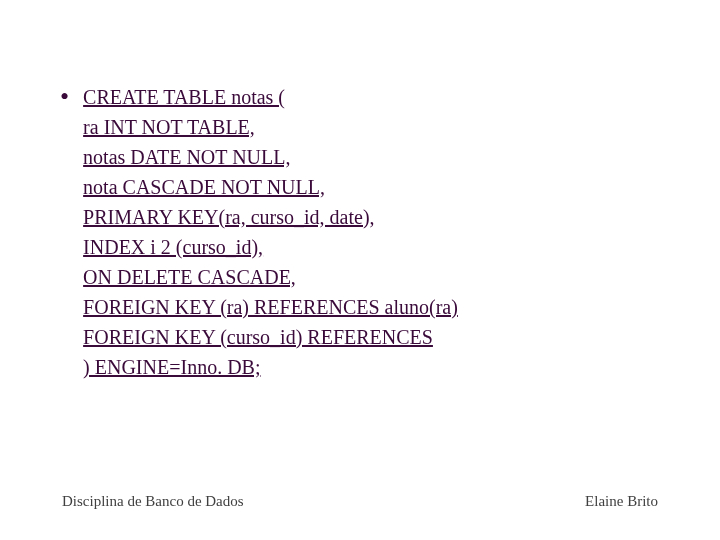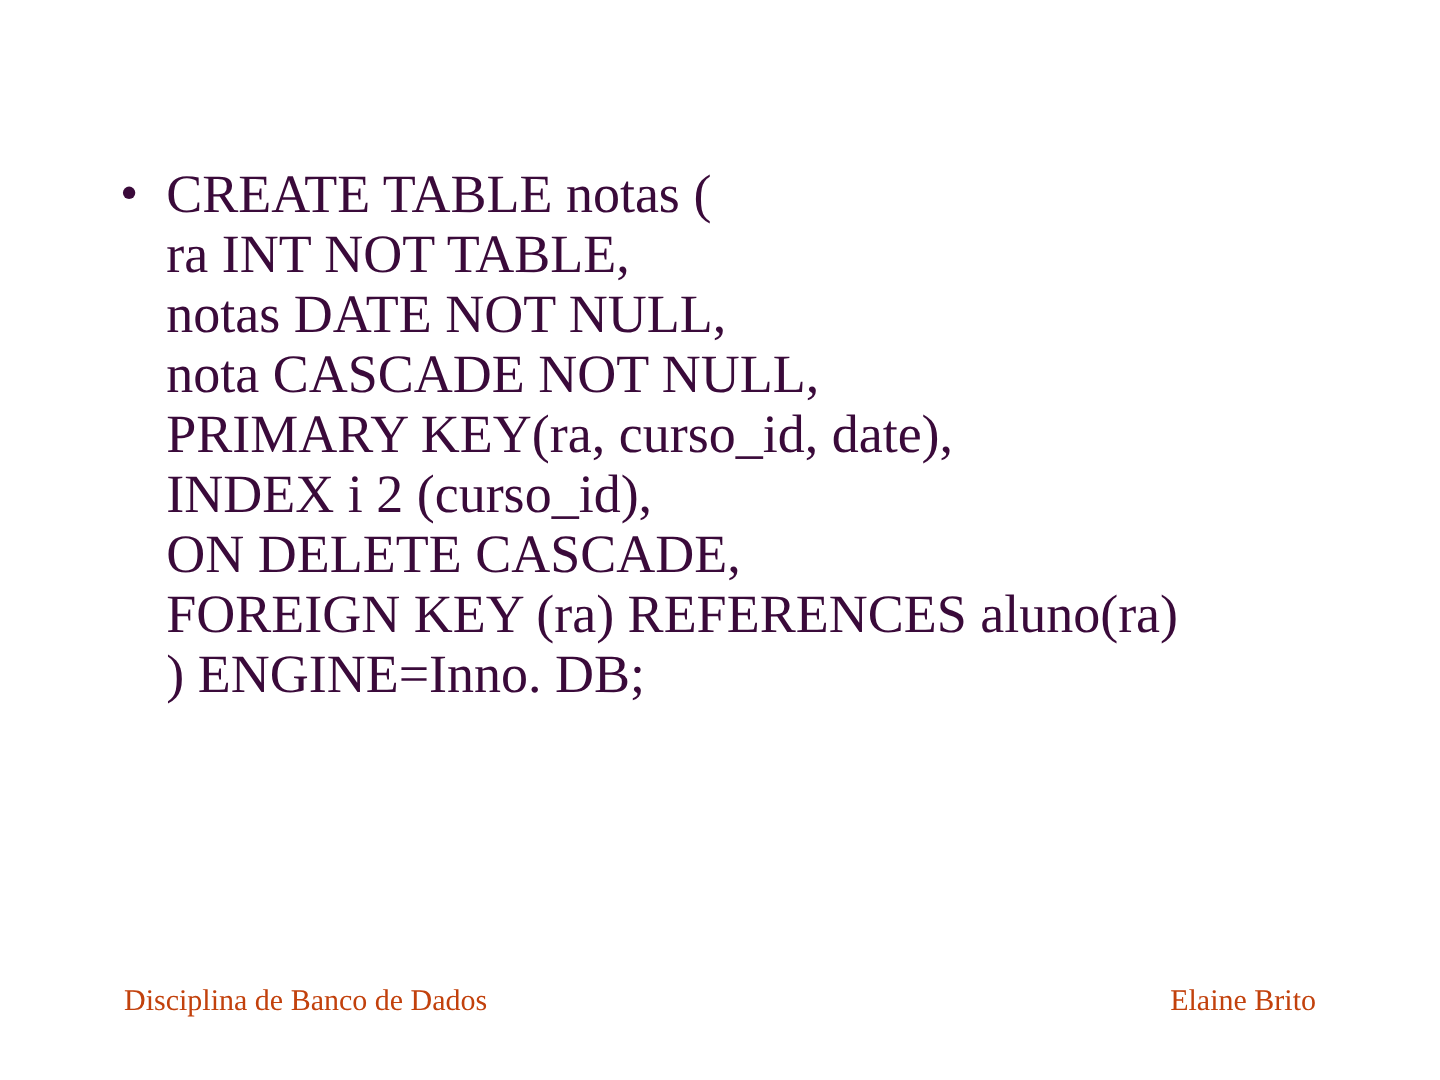--- a/index.html
+++ b/index.html
@@ -22,53 +22,55 @@
     display: flex;
     align-items: flex-start;
   }
   .bullet {
     font-size: 26px;
     line-height: 30px;
     margin-right: 14px;
     color: #3a0a3a;
   }
   .code-block {
-    font-size: 27px;
+    font-size: 20px;
     line-height: 30px;
     color: #3a0a3a;
+    text-decoration: underline;
   }
   .code-line {
     white-space: pre;
   }
   .footer {
     position: absolute;
     bottom: 30px;
     left: 62px;
     right: 62px;
     display: flex;
     justify-content: space-between;
     font-size: 15px;
-    color: #c2410c;
+    color: #404040;
   }
 </style>
 </head>
 <body>
 
 <div class="content">
   <div class="bullet-item">
     <span class="bullet">•</span>
     <div class="code-block">
       <div class="code-line">CREATE TABLE notas (</div>
       <div class="code-line">ra INT NOT TABLE,</div>
       <div class="code-line">notas DATE NOT NULL,</div>
       <div class="code-line">nota CASCADE NOT NULL,</div>
       <div class="code-line">PRIMARY KEY(ra, curso_id, date),</div>
       <div class="code-line">INDEX i 2 (curso_id),</div>
       <div class="code-line">ON DELETE CASCADE,</div>
       <div class="code-line">FOREIGN KEY (ra) REFERENCES aluno(ra)</div>
+      <div class="code-line">FOREIGN KEY (curso_id) REFERENCES</div>
       <div class="code-line">) ENGINE=Inno. DB;</div>
     </div>
   </div>
 </div>
 
 <div class="footer">
   <span>Disciplina de Banco de Dados</span>
   <span>Elaine Brito</span>
 </div>
 

